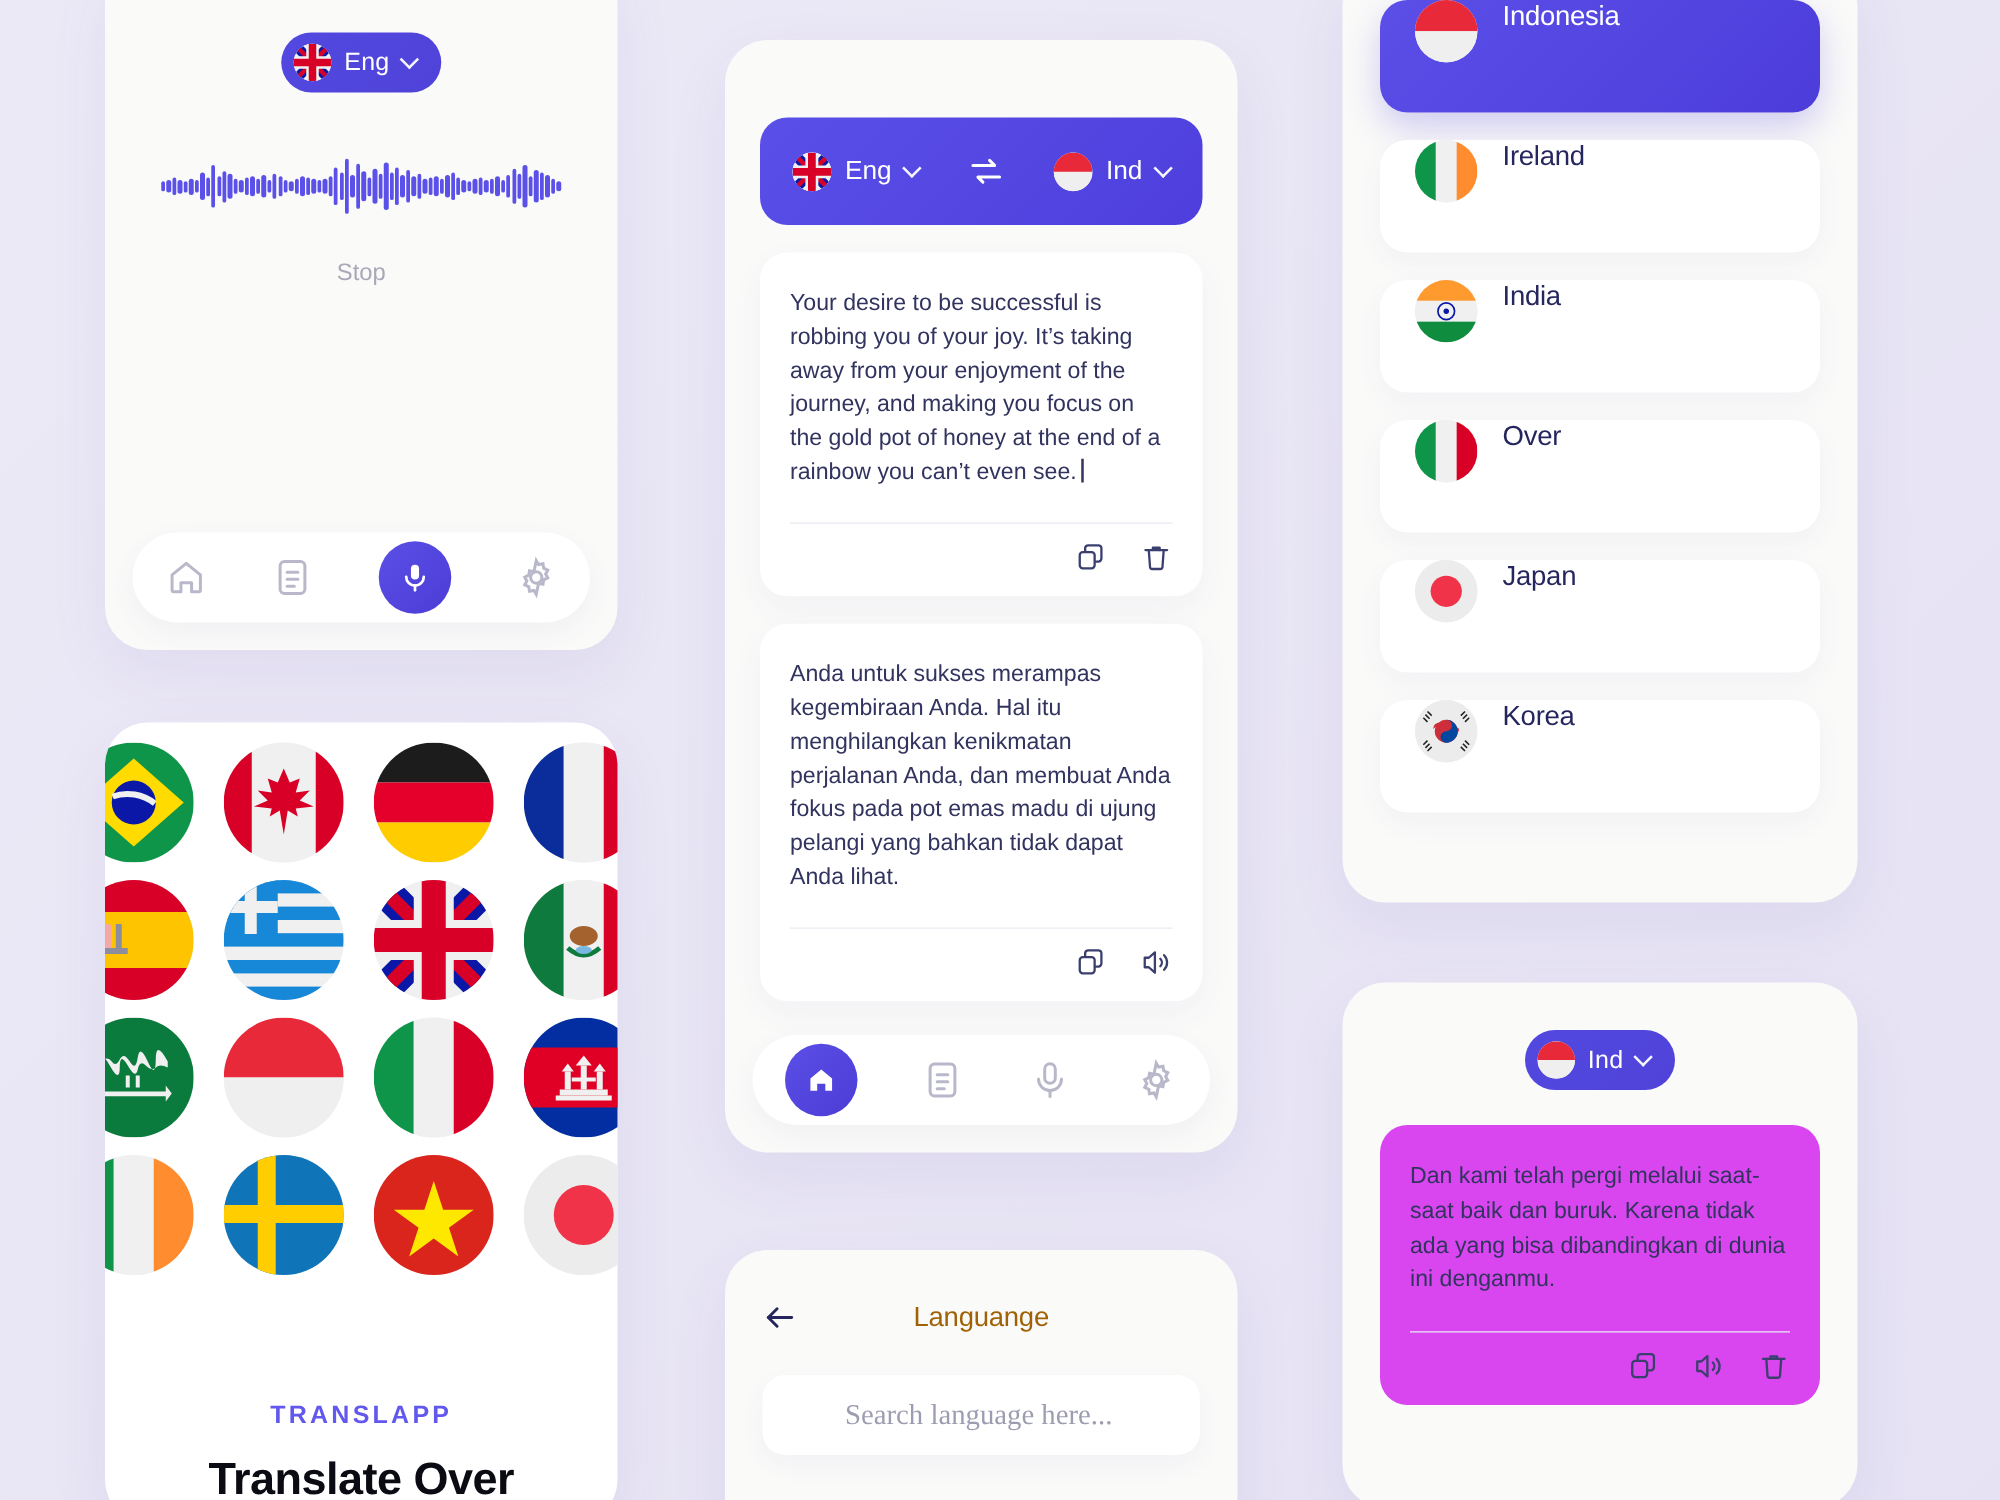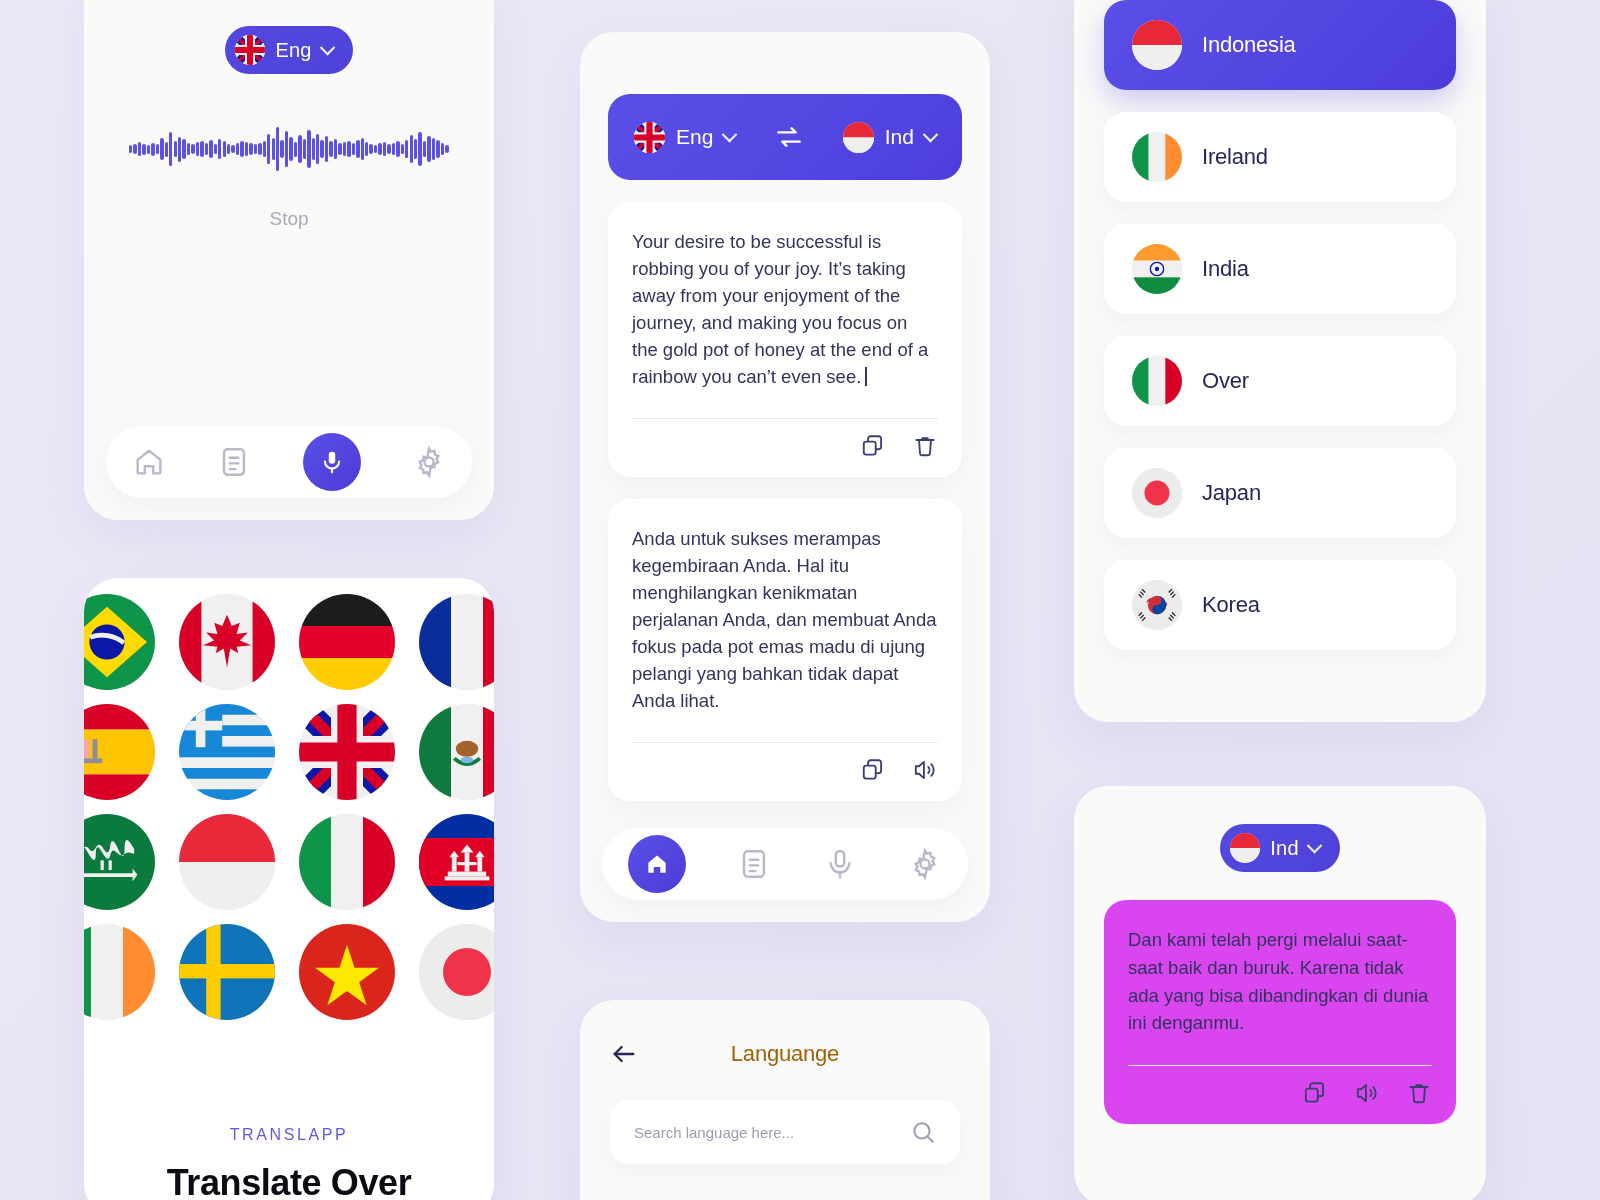--- a/index.html
+++ b/index.html
@@ -59,21 +59,21 @@
 
   
   #flag-card { left: 84px; top: 578px; width: 410px; height: 640px; background:#fff; border-radius: 34px; }
   .flag-grid {
     display:grid; grid-template-columns: repeat(4, 1fr); gap: 14px 10px;
     padding: 16px 0 0 0; justify-items:center; width: 470px; margin-left: -32px;
   }
   .fbig { width: 96px; height: 96px; border-radius:50%; overflow:hidden; position:relative; background:#efefef; }
   .brandwrap { position:absolute; left:0; right:0; bottom: 14px; text-align:center; }
   .brand {
-    color:#6358ee; font-size:16px; font-weight:400; letter-spacing: 2.6px;
+    color:#6358ee; font-size:20px; font-weight:700; letter-spacing: 2.6px;
   }
   .headline { color:#0b0b14; font-size:36px; font-weight:700; margin-top: 18px; letter-spacing:-.4px;}
 
   
   #translate-screen { left: 580px; top: 32px; width: 410px; height: 890px; }
   .tr-header {
     margin: 62px 28px 0; height: 86px; border-radius: 22px;
     background: linear-gradient(135deg,#5a4fe8 0%,#4e3fdc 100%);
     display:flex; align-items:center; justify-content:space-between; padding: 0 26px; color:#fff;
   }
@@ -94,32 +94,32 @@
   
   #language-screen { left: 580px; top: 1000px; width: 410px; height: 260px; }
   .ls-head { display:flex; align-items:center; padding: 40px 30px 0; }
   .back-ic { width: 28px; height: 28px; color:#25265e; }
   .ls-title { flex:1; text-align:center; font-size:22px; color:#a16207; margin-right: 28px; letter-spacing:-.2px;}
   .search-box {
     margin: 32px 30px 0; height: 64px; background:#fff; border-radius: 18px;
     display:flex; align-items:center; padding: 0 24px; box-shadow: 0 8px 20px rgba(90,80,160,.05);
   }
   .search-box input {
-    flex:1; border:none; outline:none; font-size:15px; color:#6b6b80;
-    font-family:Liberation Sans, sans-serif; background:transparent;
+    flex:1; border:none; outline:none; font-size:23px; color:#6b6b80;
+    font-family:Liberation Serif, serif; background:transparent;margin-left:42px;
   }
   .search-box input::placeholder { color:#9d9db2; }
   .sico { width:26px; height:26px; color:#9d9db2; }
 
   
   #country-screen { left: 1074px; top: -28px; width: 412px; height: 750px; }
   .c-list { padding: 28px 0 0; }
   .c-item {
     margin: 0 30px 22px; height: 90px; background:#fff; border-radius: 22px;
-    display:flex; align-items:center; gap: 20px; padding: 0 28px;
+    display:flex; gap: 20px; padding: 0 28px;
     box-shadow: 0 8px 22px rgba(90,80,160,.05);
   }
   .c-item.sel {
     background: linear-gradient(135deg,#5b4fe8 0%,#4c3dda 100%);
     box-shadow: 0 12px 28px rgba(80,65,215,.25);
   }
   .c-item .flag { width:50px; height:50px; }
   .c-name { font-size: 22px; color:#25265e; letter-spacing:-.2px; }
   .c-item.sel .c-name { color:#fff; }
 

